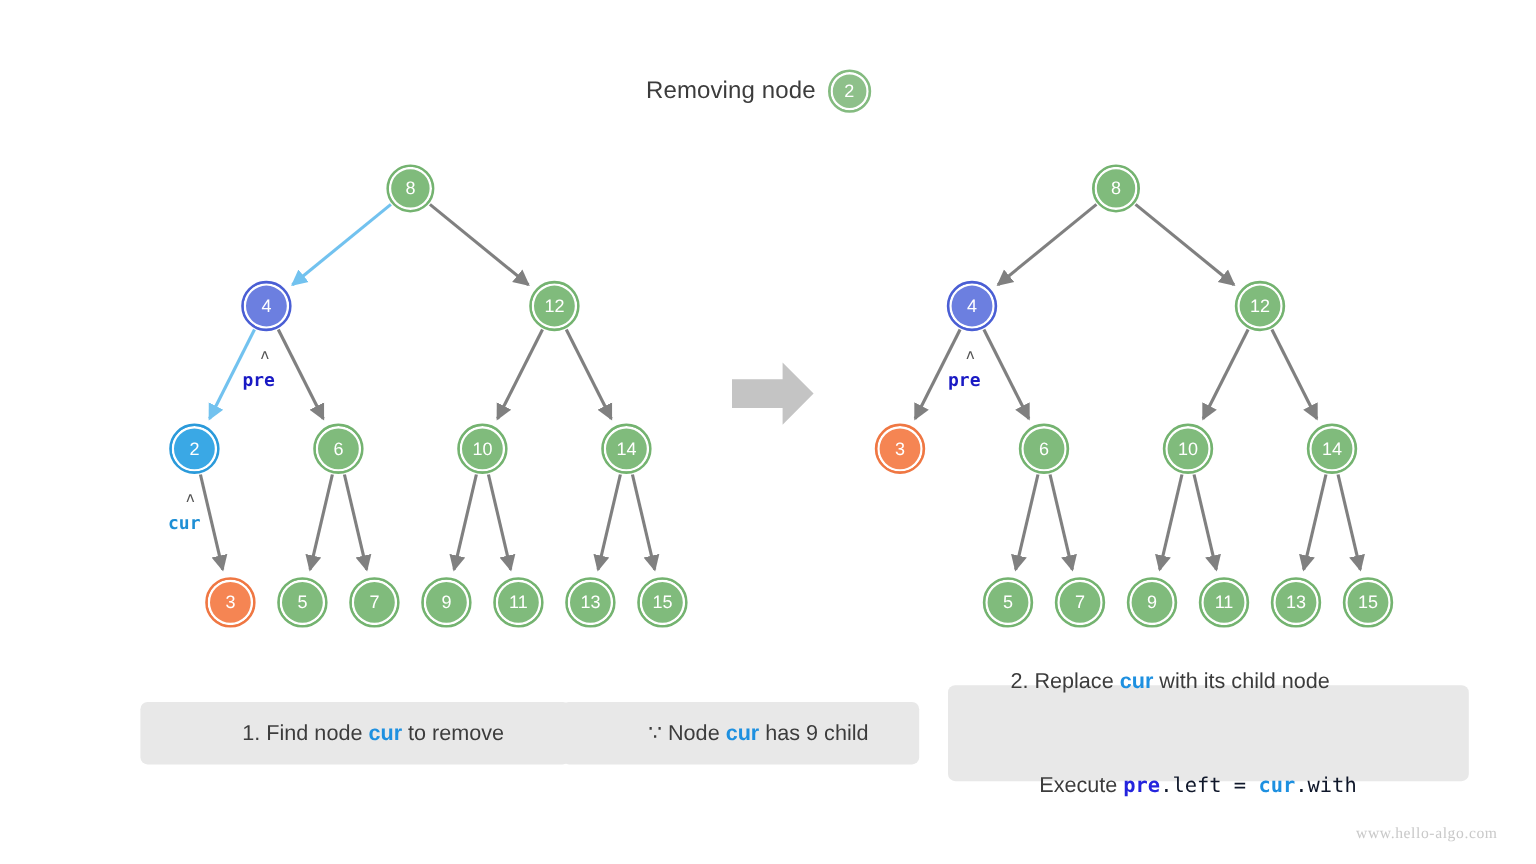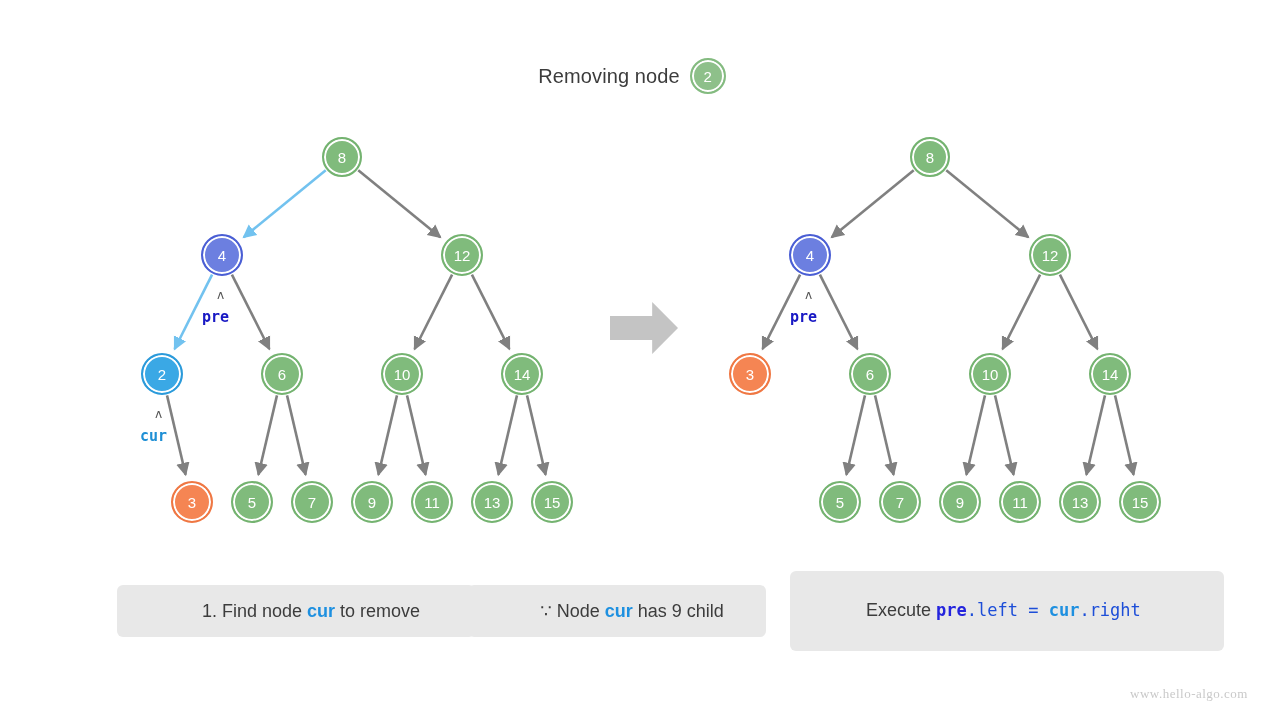--- a/index.html
+++ b/index.html
@@ -104,21 +104,21 @@
     flex-direction: column;
     align-items: center;
     justify-content: center;
     box-sizing: border-box;
     white-space: pre;
   }
   .caption .line { display: block; white-space: pre; }
   .kw-cur  { color: #1e90e0; font-weight: bold; }
   .mono-dim {
     font-family: "DejaVu Sans Mono", "Liberation Mono", monospace;
-    color: #1d4ed8;
+    color: #0f172a;
     font-size: 17px;
   }
   .mono-kw-pre {
     font-family: "DejaVu Sans Mono", "Liberation Mono", monospace;
     color: #2424dd; font-weight: bold; font-size: 17px;
   }
   .mono-kw-cur {
     font-family: "DejaVu Sans Mono", "Liberation Mono", monospace;
     color: #1e90e0; font-weight: bold; font-size: 17px;
   }
@@ -232,19 +232,22 @@
     </span>
   </div>
 
   <div class="caption" style="left:468px; top:585px; width:298px; height:52px;">
     <span class="line">
       <span>∵ </span><span>Node </span><span class="kw-cur">cur</span><span> has 9 child</span>
     </span>
   </div>
 
   <div class="caption" style="left:790px; top:571px; width:434px; height:80px; align-items:flex-start; padding-left:22px; line-height:1.62;">
+    <span class="line">
+      <span>2. </span><span>Replace </span><span class="kw-cur">cur</span><span> with its child node</span>
+    </span>
     <span class="line" style="padding-left:24px;">
-      <span>Execute </span><span class="mono-kw-pre">pre</span><span class="mono-dim">.left = </span><span class="mono-kw-cur">cur</span><span class="mono-dim">.right</span>
+      <span>Execute </span><span class="mono-kw-pre">pre</span><span class="mono-dim">.left = </span><span class="mono-kw-cur">cur</span><span class="mono-dim">.with</span>
     </span>
   </div>
 
   <div id="watermark">www.hello-algo.com</div>
 </div>
 
 </body></html>

